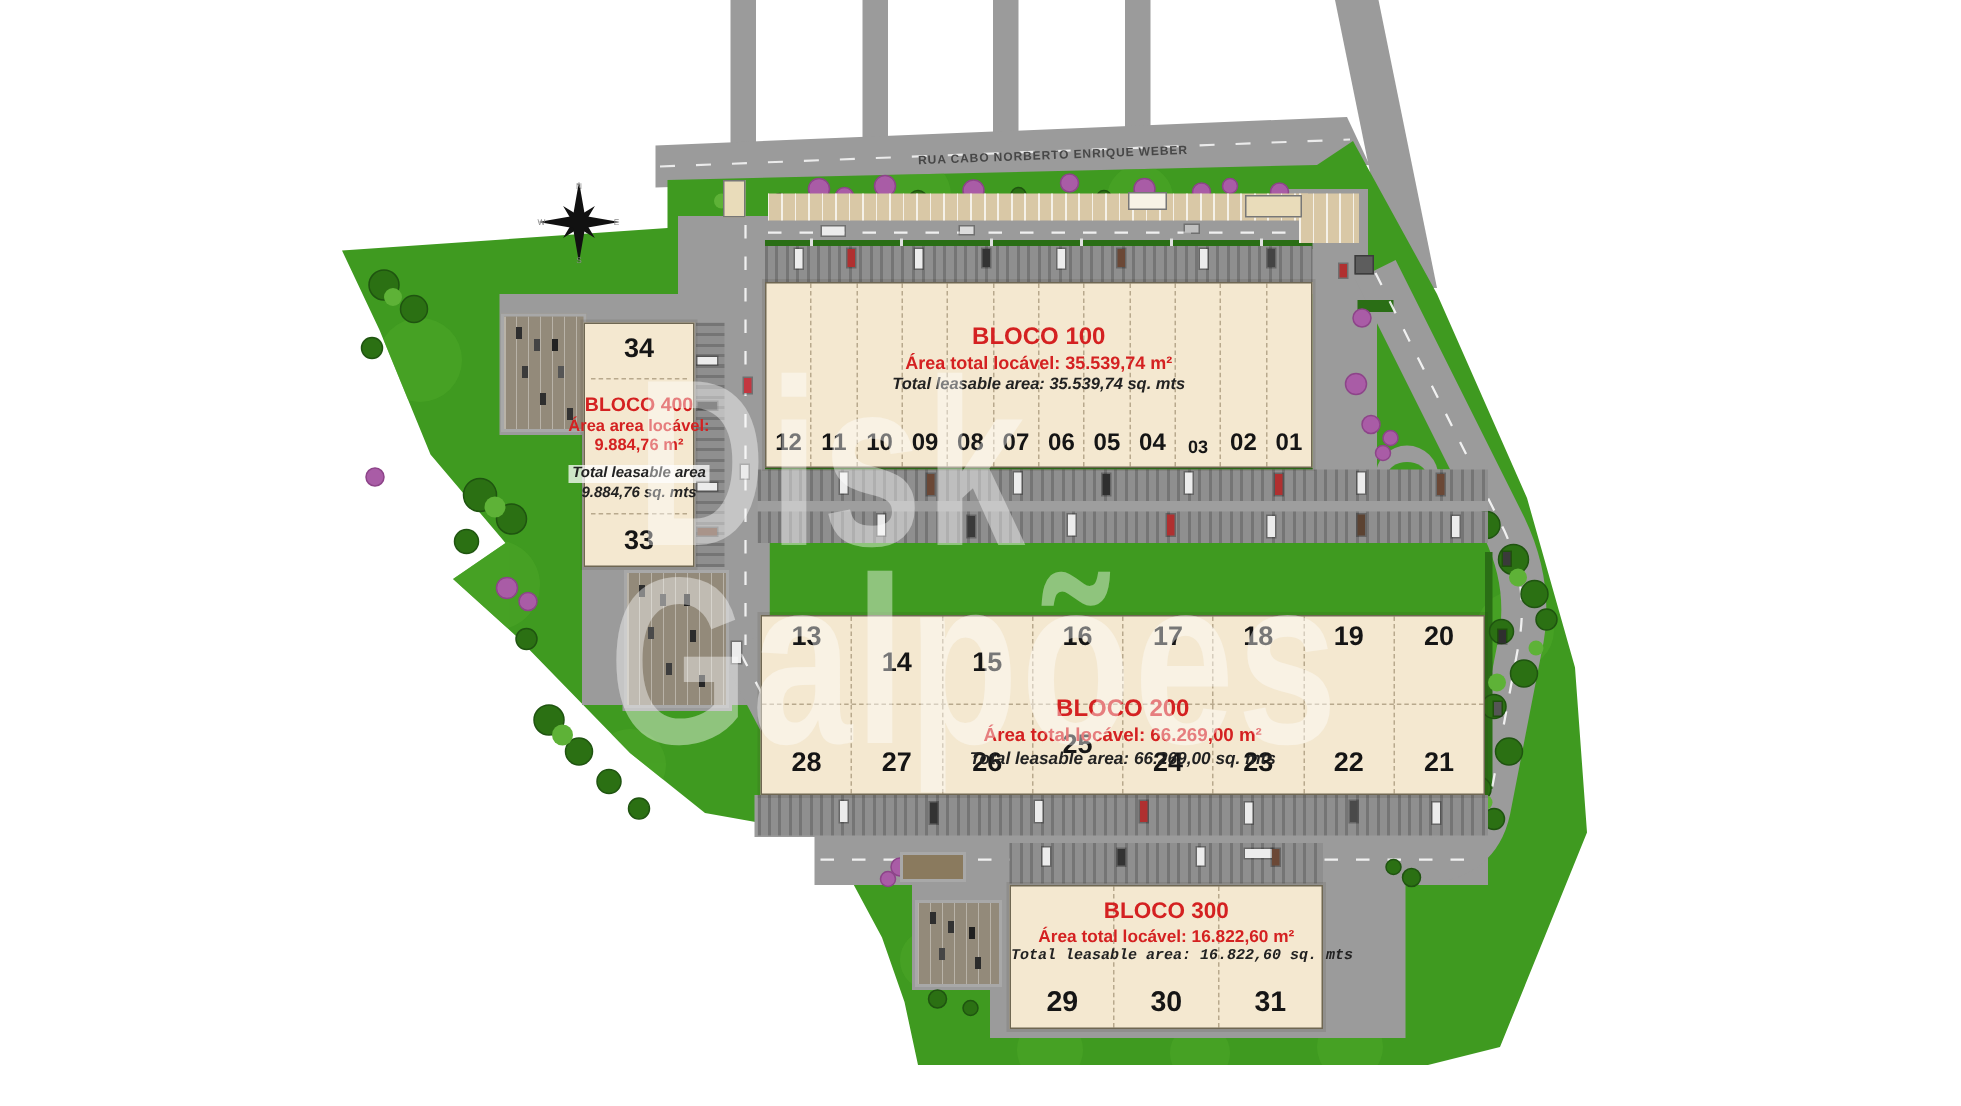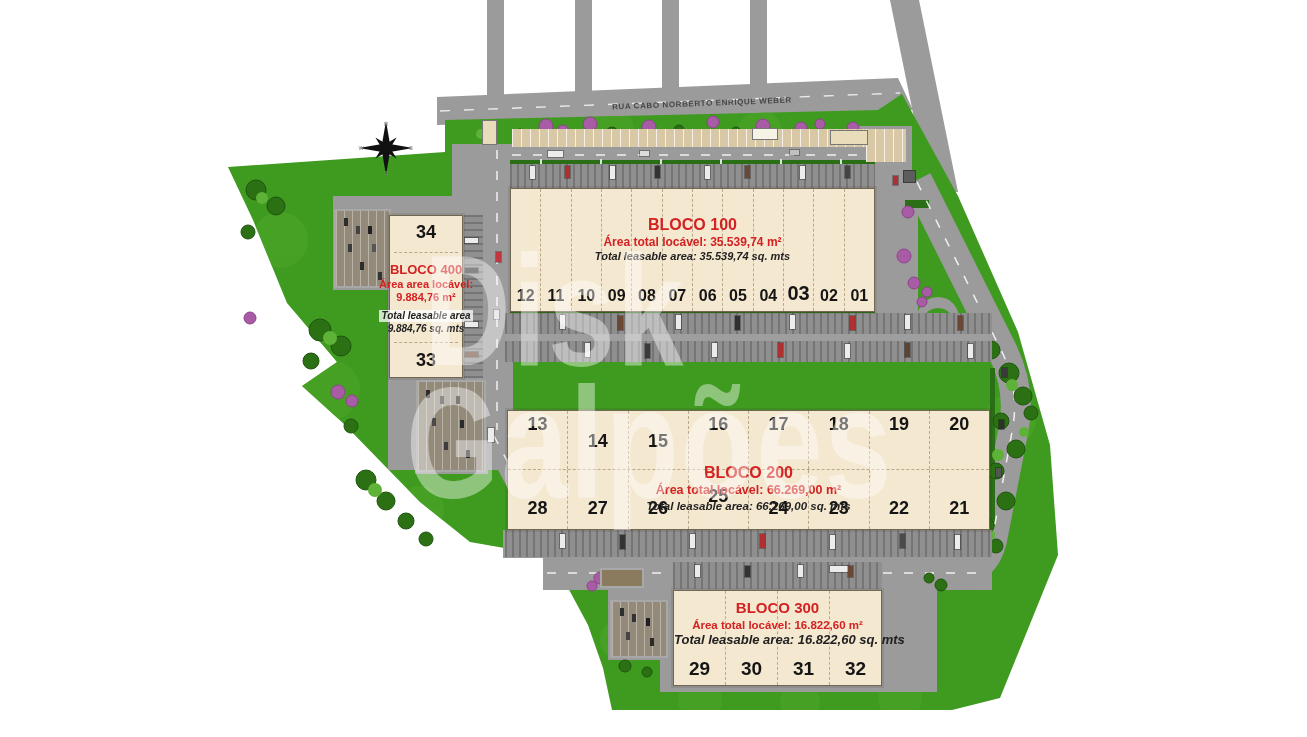--- a/index.html
+++ b/index.html
@@ -261,21 +261,21 @@
       <div class="unit-cell">
           <span class="unit-lbl" style="font-size:16px;padding-bottom:6px;">06</span>
         </div>
       <div class="unit-cell">
           <span class="unit-lbl" style="font-size:16px;padding-bottom:6px;">05</span>
         </div>
       <div class="unit-cell">
           <span class="unit-lbl" style="font-size:16px;padding-bottom:6px;">04</span>
         </div>
       <div class="unit-cell">
-          <span class="unit-lbl" style="font-size:20px;padding-bottom:6px;margin-top:36px;">03</span>
+          <span class="unit-lbl" style="font-size:12px;padding-bottom:6px;margin-top:36px;">03</span>
         </div>
       <div class="unit-cell">
           <span class="unit-lbl" style="font-size:16px;padding-bottom:6px;">02</span>
         </div>
       <div class="unit-cell">
           <span class="unit-lbl" style="font-size:16px;padding-bottom:6px;">01</span>
         </div>
     </div>
   </div>
 
@@ -336,34 +336,31 @@
       <div class="unit-cell">
           <span class="unit-lbl" style="font-size:18px;padding-bottom:10px;">21</span>
         </div>
     </div>
   </div>
 
   <div class="bld" style="left:673px;top:590px;width:209px;height:96px;">
     <div class="blk-text" style="top:8px;">
       <div class="t-red" style="font-size:15px;">BLOCO 300</div>
       <div class="t-red" style="font-size:11.5px;white-space:nowrap;">Área total locável: 16.822,60 m²</div>
-      <div class="t-en" style="font-size:13px;white-space:nowrap;">Total leasable area: 16.822,60 sq. mts</div>
+      <div class="t-en" style="font-size:10px;white-space:nowrap;font-family:Liberation Mono, monospace;">Total leasable area: 16.822,60 sq. mts</div>
     </div>
     <div class="unit-row" style="top:0;bottom:0;">
       <div class="unit-cell">
           <span class="unit-lbl" style="font-size:19px;padding-bottom:5px;">29</span>
         </div>
       <div class="unit-cell">
           <span class="unit-lbl" style="font-size:19px;padding-bottom:5px;">30</span>
         </div>
       <div class="unit-cell">
           <span class="unit-lbl" style="font-size:19px;padding-bottom:5px;">31</span>
-        </div>
-      <div class="unit-cell">
-          <span class="unit-lbl" style="font-size:19px;padding-bottom:5px;">32</span>
         </div>
     </div>
   </div>
 
   <div class="bld" style="left:389px;top:215px;width:74px;height:163px;">
     <div class="abs" style="left:0;right:0;top:6px;text-align:center;">
       <span class="unit-lbl" style="font-size:18px;">34</span>
     </div>
     <div class="abs" style="left:4px;right:4px;top:36px;border-top:1px dashed rgba(95,75,40,.40);"></div>
     <div class="abs" style="left:50%;top:46px;transform:translateX(-50%);width:140px;text-align:center;line-height:1.2;z-index:3;">

